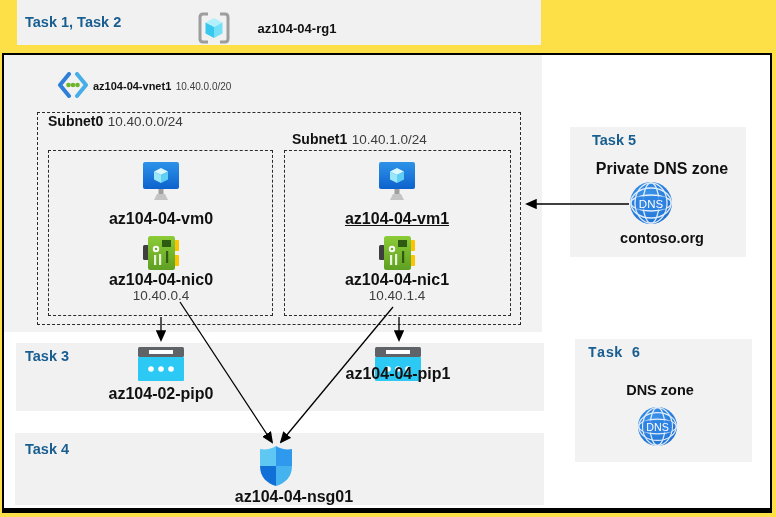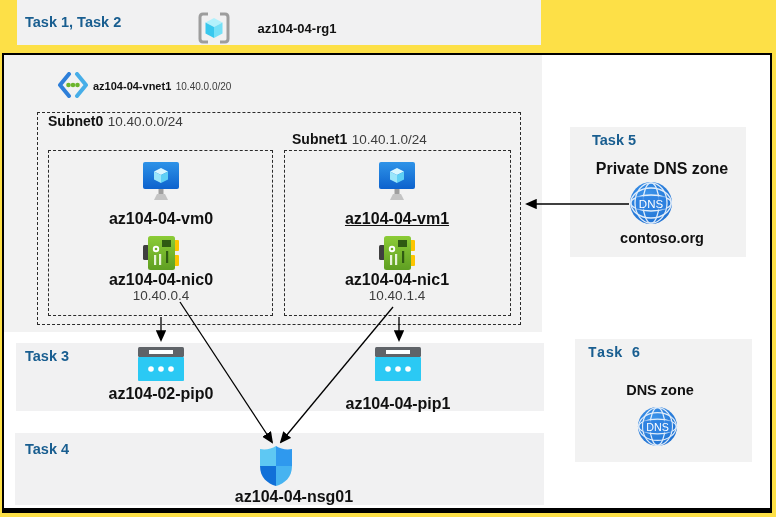--- a/index.html
+++ b/index.html
@@ -165,21 +165,21 @@
   <div class="abs" style="left:375px;top:347px;">
     <svg width="46" height="34" viewBox="0 0 46 34">
       <rect x="0" y="0" width="46" height="10" rx="1.5" fill="#5f6368"></rect>
       <rect x="11" y="3" width="24" height="4" fill="#ffffff"></rect>
       <rect x="0" y="10" width="46" height="24" rx="1" fill="#2bc9f4"></rect>
       <circle cx="13" cy="22" r="2.8" fill="#ffffff"></circle>
       <circle cx="23" cy="22" r="2.8" fill="#ffffff"></circle>
       <circle cx="33" cy="22" r="2.8" fill="#ffffff"></circle>
     </svg>
   </div>
-  <div class="abs res-label" style="left:398px;top:395px;">az104-04-pip1</div>
+  <div class="abs res-label" style="left:398px;top:365px;">az104-04-pip1</div>
 
   <div class="abs band" style="left:15px;top:433px;width:529px;height:72px;"></div>
   <div class="abs task-label" style="left:25px;top:441px;">Task 4</div>
 
   <div class="abs" style="left:259px;top:445px;">
     <svg width="34" height="42" viewBox="0 0 34 42">
       <defs>
         <clipPath id="shieldclip">
           <path d="M17 1 C21.5 4 27.5 5 33 4 L33 21 C33 32.5 25.5 38.5 17 41 C8.5 38.5 1 32.5 1 21 L1 4 C6.5 5 12.5 4 17 1 Z"></path>
         </clipPath>

